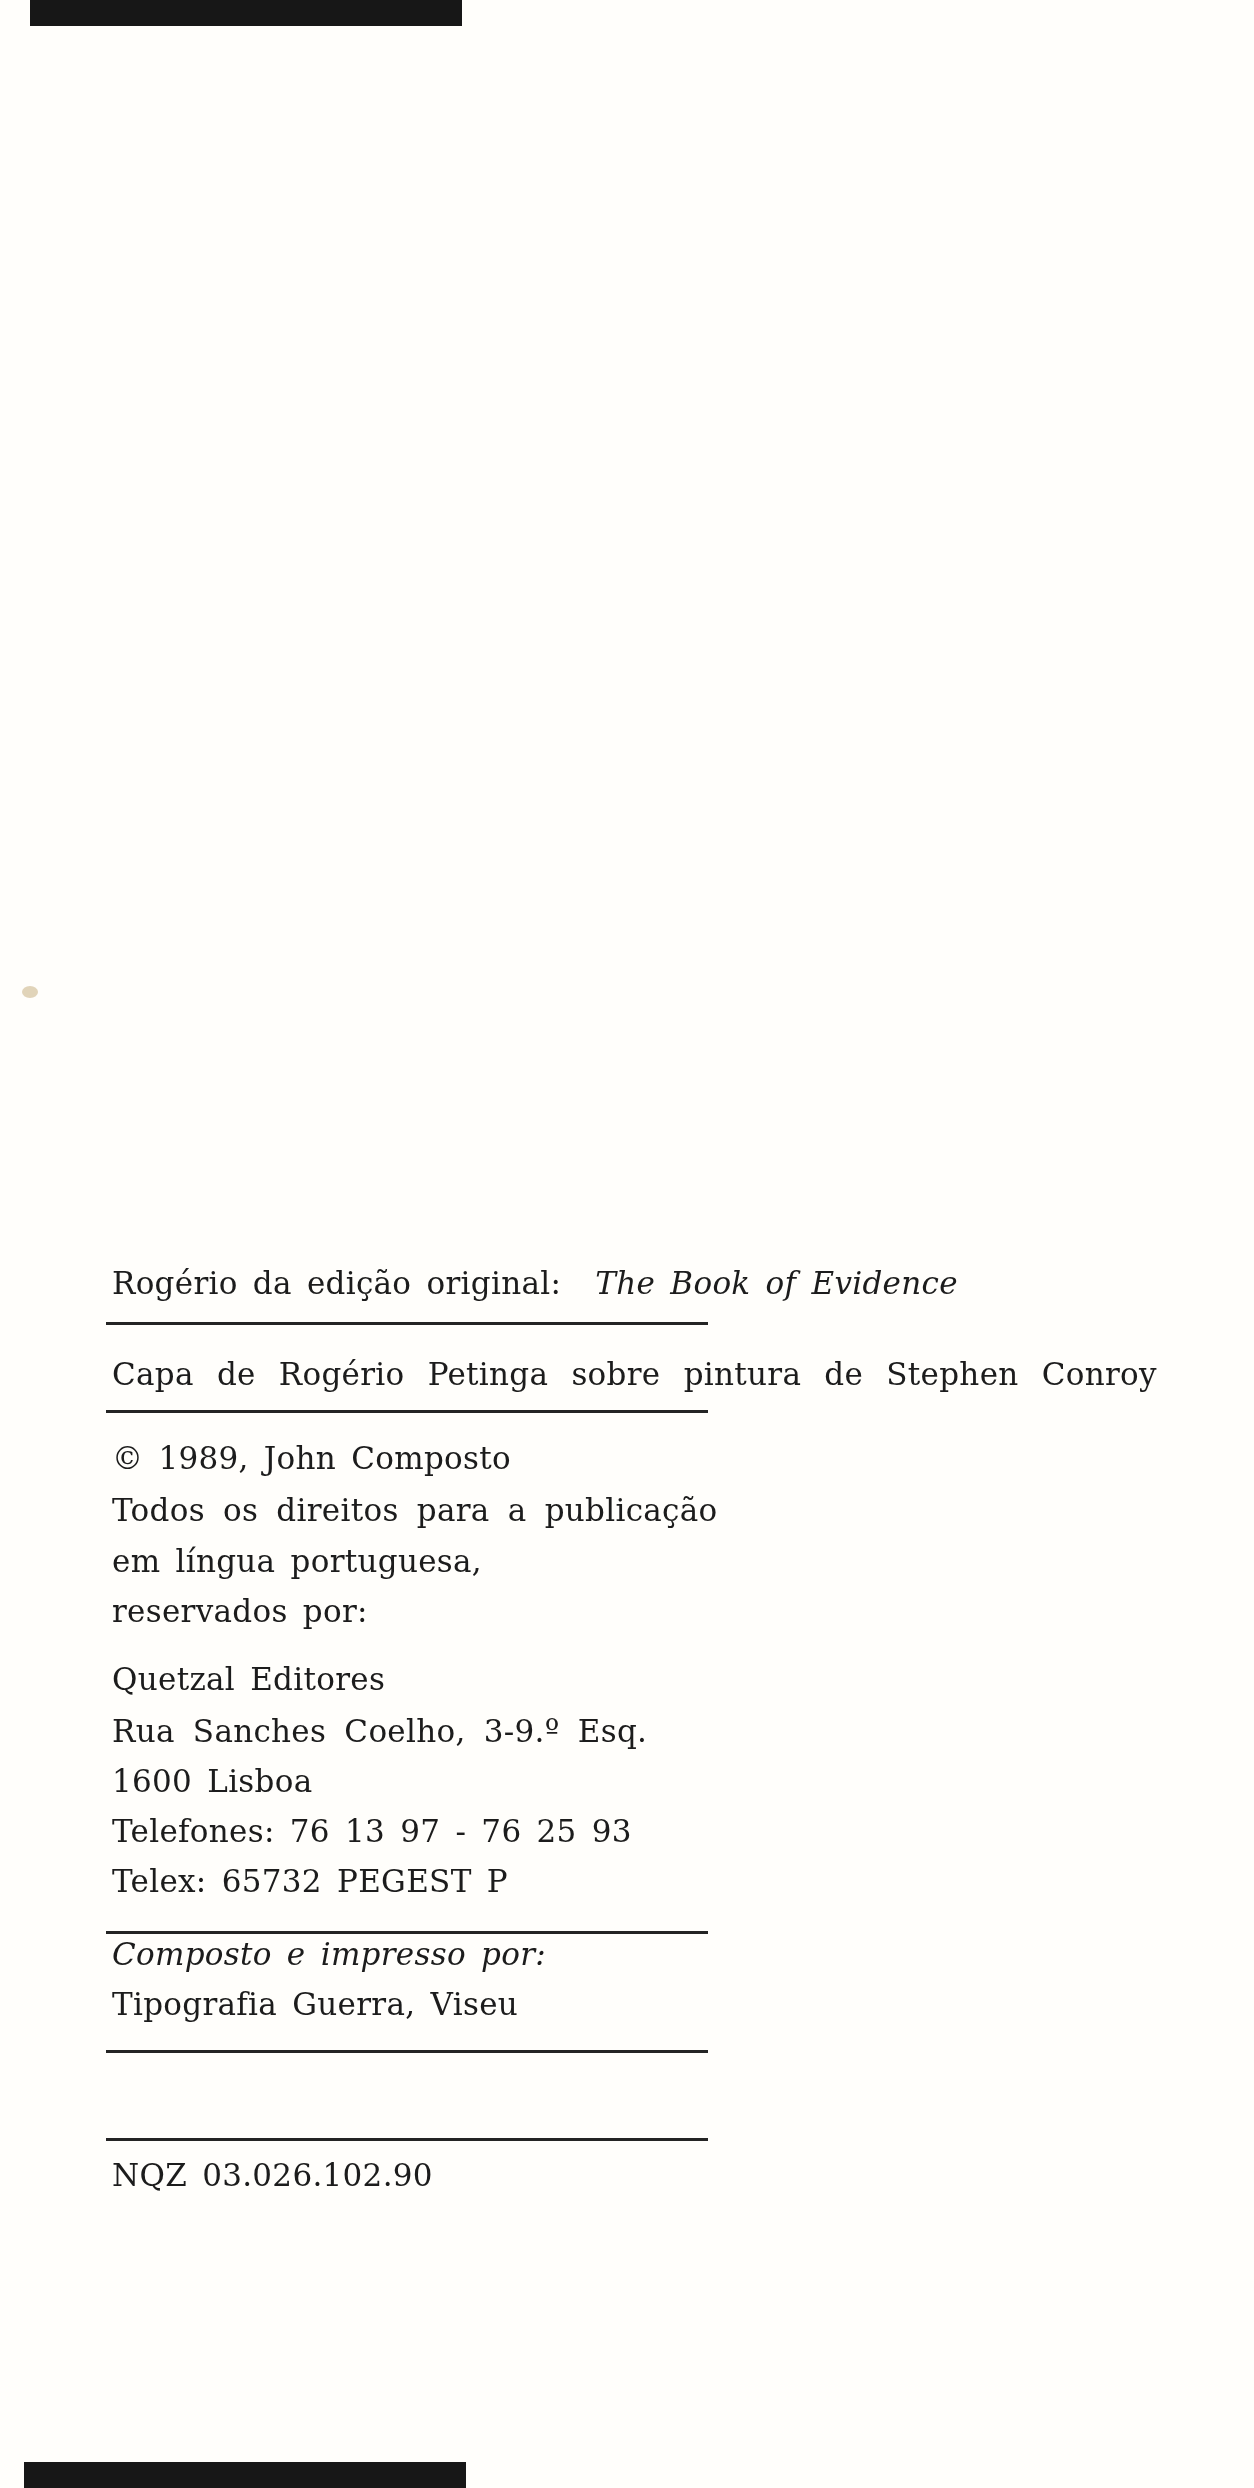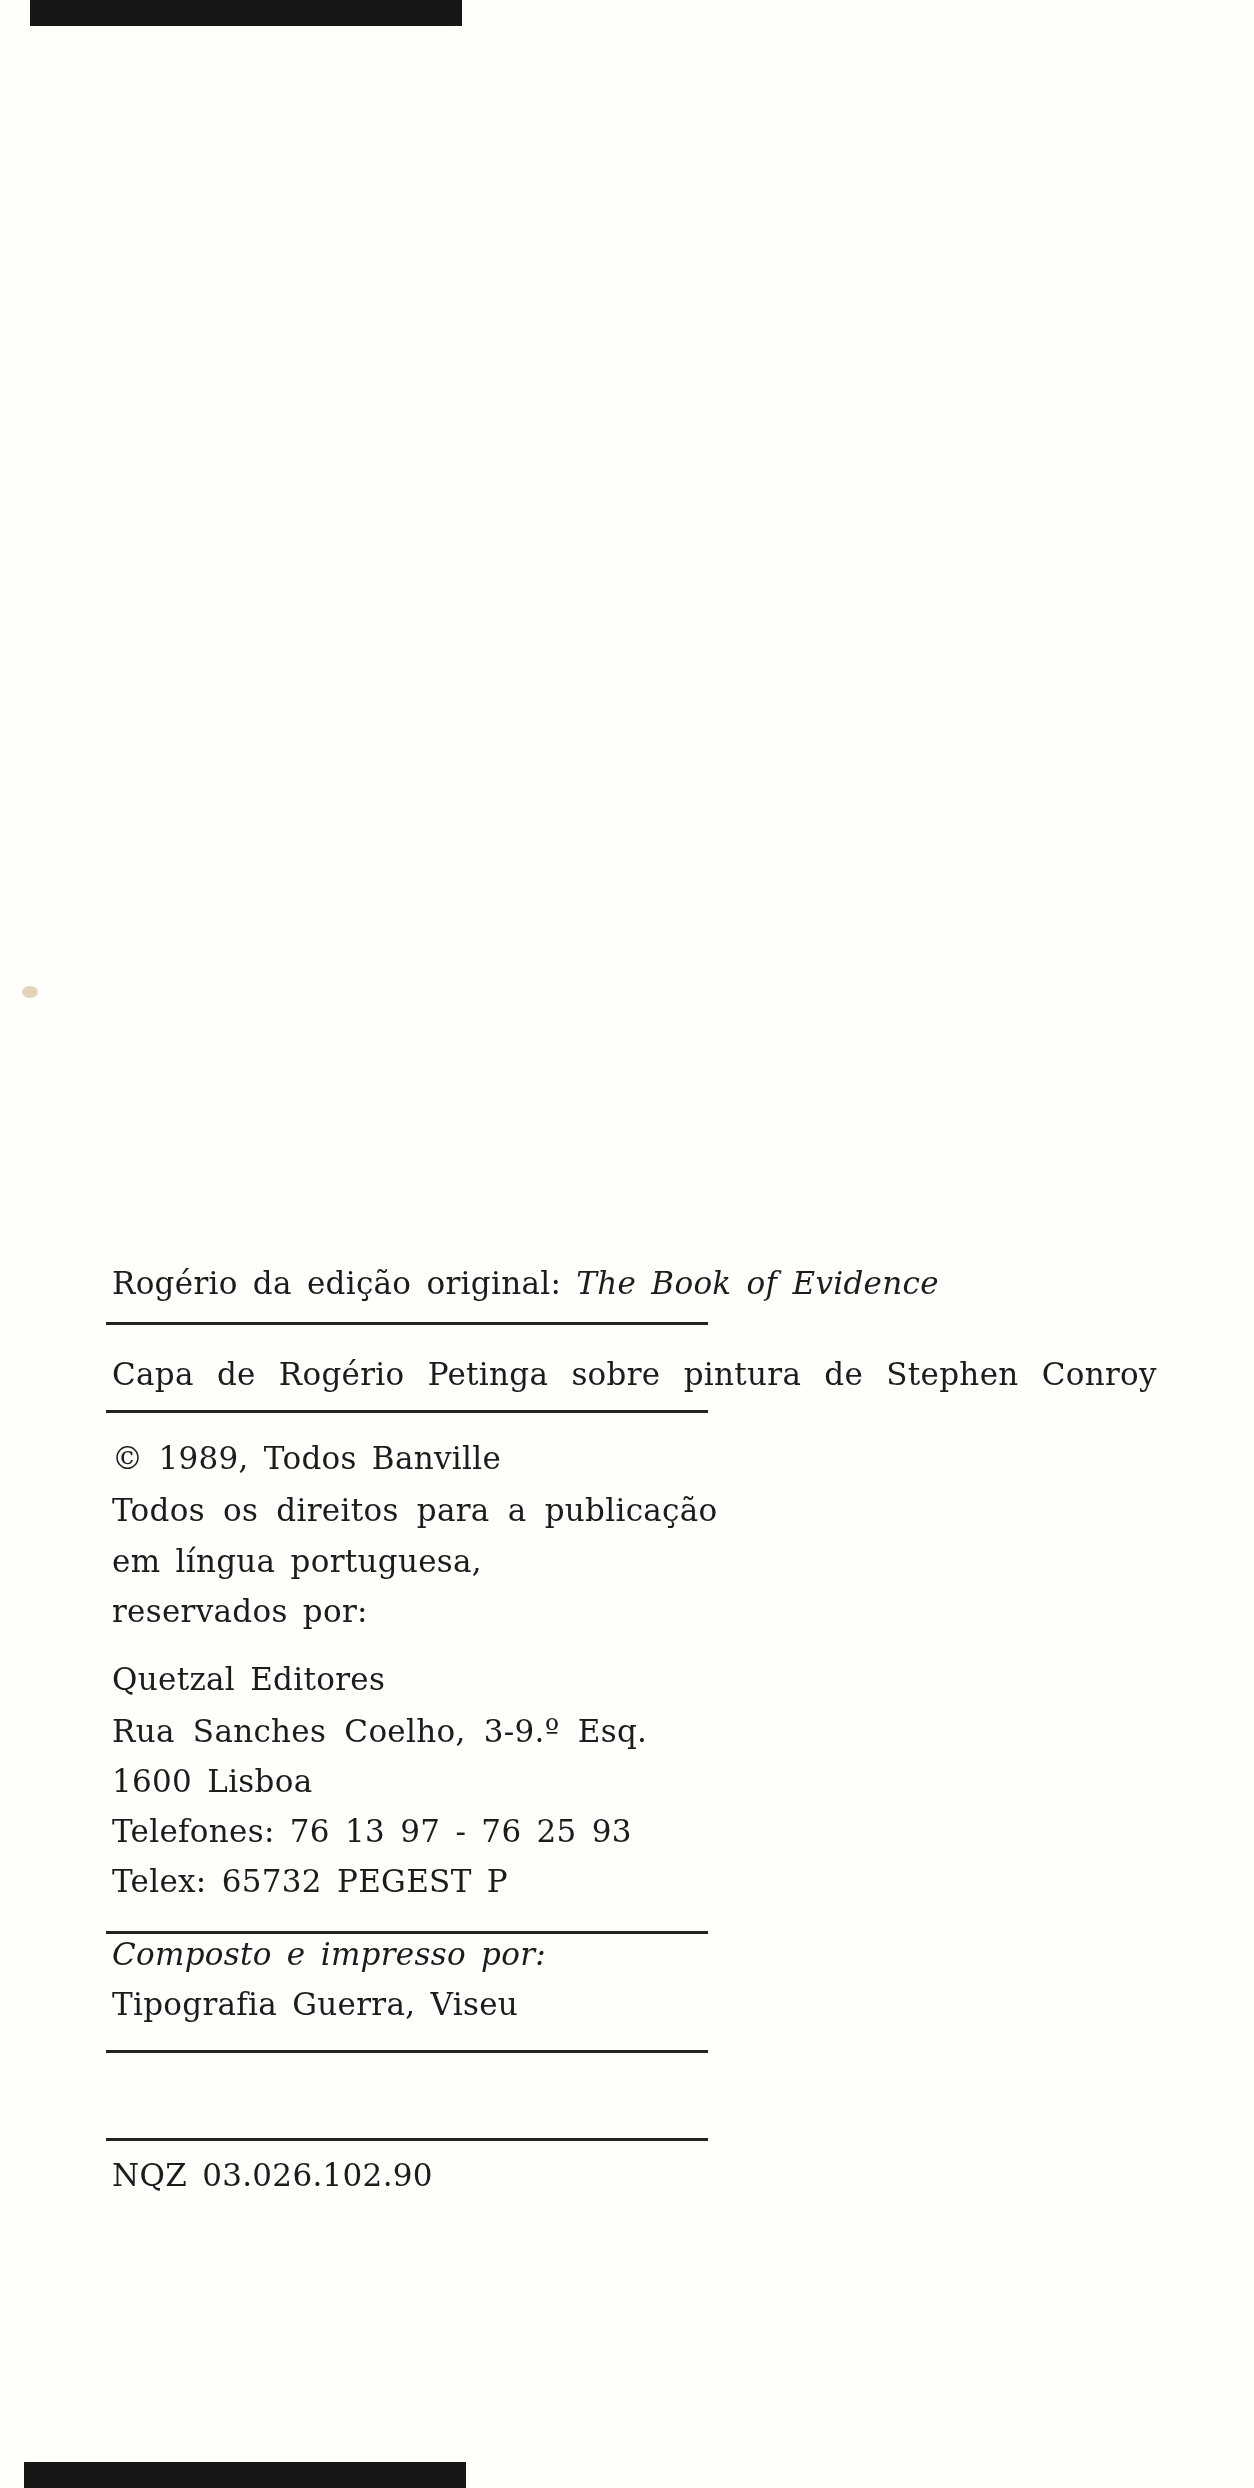--- a/index.html
+++ b/index.html
@@ -25,21 +25,21 @@
   }
   .line {
     position: absolute;
     left: 112px;
     font-size: 31px;
     line-height: 1;
     letter-spacing: 0.3px;
     word-spacing: 5px;
     white-space: pre;
   }
-  .line .it { font-style: italic; }
+  .line .it { font-style: italic; margin-left: 19px; }
   .line.italic { font-style: italic; }
   .line.justify-wide { word-spacing: 13px; }
   .line.wide { word-spacing: 8px; }
   .rule {
     position: absolute;
     left: 106px;
     width: 602px;
     height: 3px;
     background: #242424;
   }
@@ -54,21 +54,21 @@
   <div class="speck"></div>
 
   <div class="line" style="top:1268px"><span>Rogério da edição original: </span><span class="it">The Book of Evidence</span></div>
 
   <div class="rule" style="top:1322px"></div>
 
   <div class="line justify-wide" style="top:1359px">Capa de Rogério Petinga sobre pintura de Stephen Conroy</div>
 
   <div class="rule" style="top:1410px"></div>
 
-  <div class="line" style="top:1443px">© 1989, Todos Banville</div>
+  <div class="line" style="top:1443px">© 1989, John Composto</div>
   <div class="line wide" style="top:1495px">Todos os direitos para a publicação</div>
   <div class="line" style="top:1546px">em língua portuguesa,</div>
   <div class="line" style="top:1596px">reservados por:</div>
 
   <div class="line" style="top:1664px">Quetzal Editores</div>
   <div class="line wide" style="top:1716px">Rua Sanches Coelho, 3-9.º Esq.</div>
   <div class="line" style="top:1766px">1600 Lisboa</div>
   <div class="line" style="top:1816px">Telefones: 76 13 97 - 76 25 93</div>
   <div class="line" style="top:1866px">Telex: 65732 PEGEST P</div>
 

